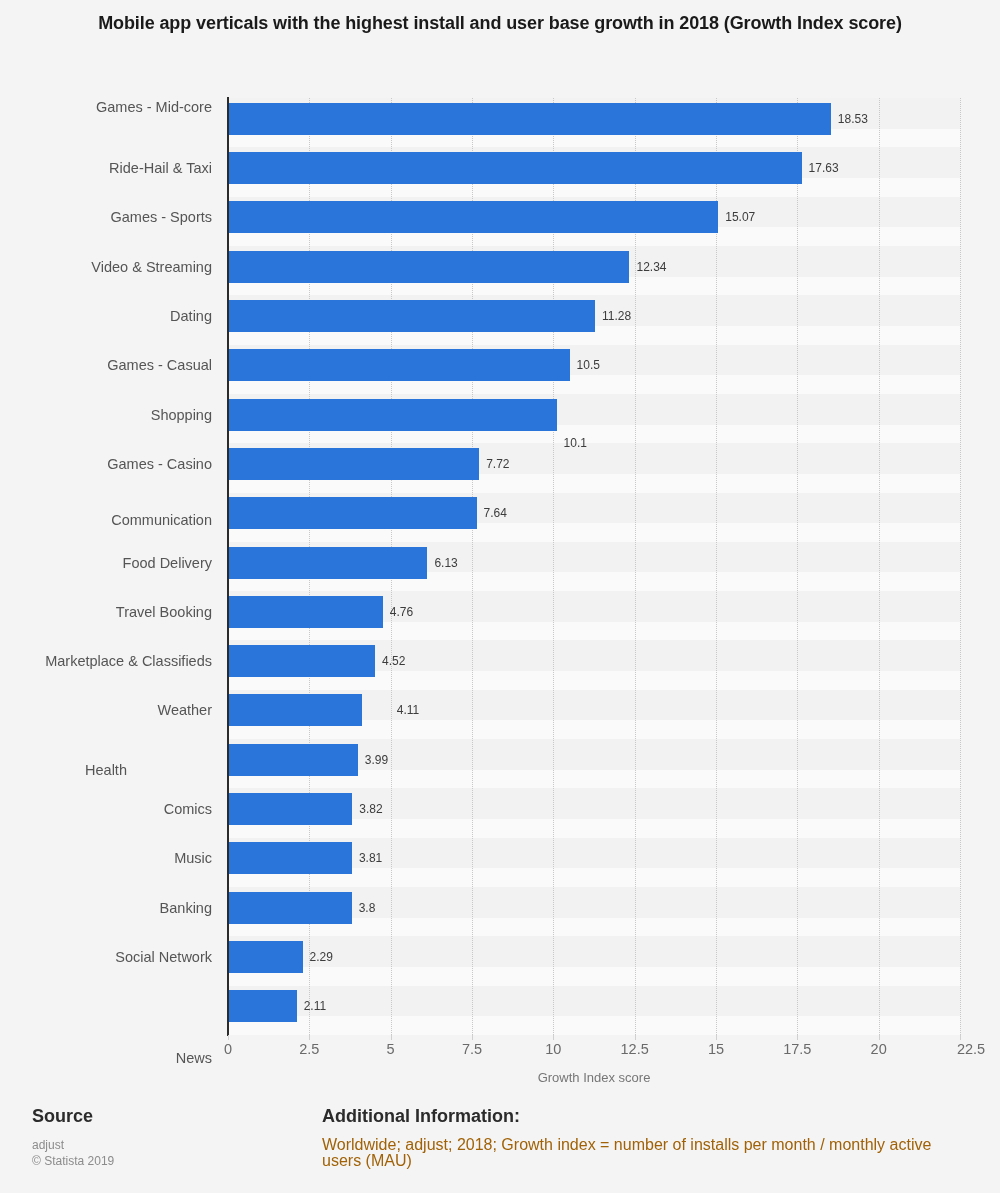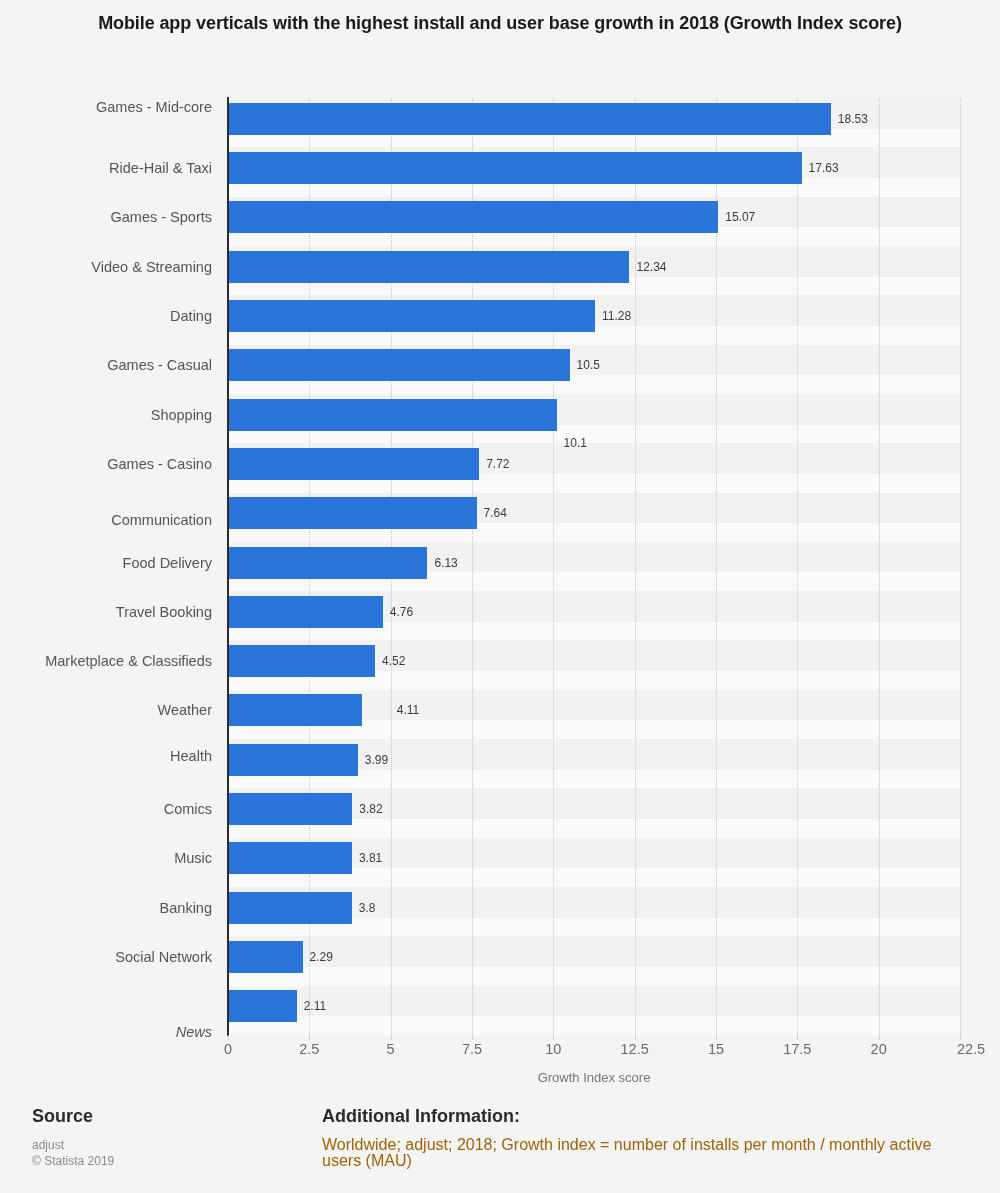--- a/index.html
+++ b/index.html
@@ -252,26 +252,26 @@
       <div class="cat-label" style="top: 159.605px;">Video &amp; Streaming</div>
       <div class="cat-label" style="top: 208.921px;">Dating</div>
       <div class="cat-label" style="top: 258.237px;">Games - Casual</div>
       <div class="cat-label" style="top: 307.553px;">Shopping</div>
       <div class="cat-label" style="top: 356.868px;">Games - Casino</div>
       <div class="cat-label" style="top: 413px;">Communication</div>
       <div class="cat-label" style="top: 455.5px;">Food Delivery</div>
       <div class="cat-label" style="top: 504.816px;">Travel Booking</div>
       <div class="cat-label" style="top: 554.132px;">Marketplace &amp; Classifieds</div>
       <div class="cat-label" style="top: 603.447px;">Weather</div>
-      <div class="cat-label" style="top: 649px;">Health</div>
+      <div class="cat-label" style="top: 663px; text-align: center;">Health</div>
       <div class="cat-label" style="top: 702.079px;">Comics</div>
       <div class="cat-label" style="top: 751.395px;">Music</div>
       <div class="cat-label" style="top: 800.711px;">Banking</div>
       <div class="cat-label" style="top: 850.026px;">Social Network</div>
-      <div class="cat-label" style="top: 925px; font-style: italic;">News</div>
+      <div class="cat-label" style="top: 951px;">News</div>
     </div>
   <div id="xticks-layer">
       <div class="xtick" style="left: 228px;">0</div>
       <div class="xtick-mark" style="left: 228px;"></div>
       <div class="xtick" style="left: 309.333px;">2.5</div>
       <div class="xtick-mark" style="left: 309.333px;"></div>
       <div class="xtick" style="left: 390.667px;">5</div>
       <div class="xtick-mark" style="left: 390.667px;"></div>
       <div class="xtick" style="left: 472px;">7.5</div>
       <div class="xtick-mark" style="left: 472px;"></div>

